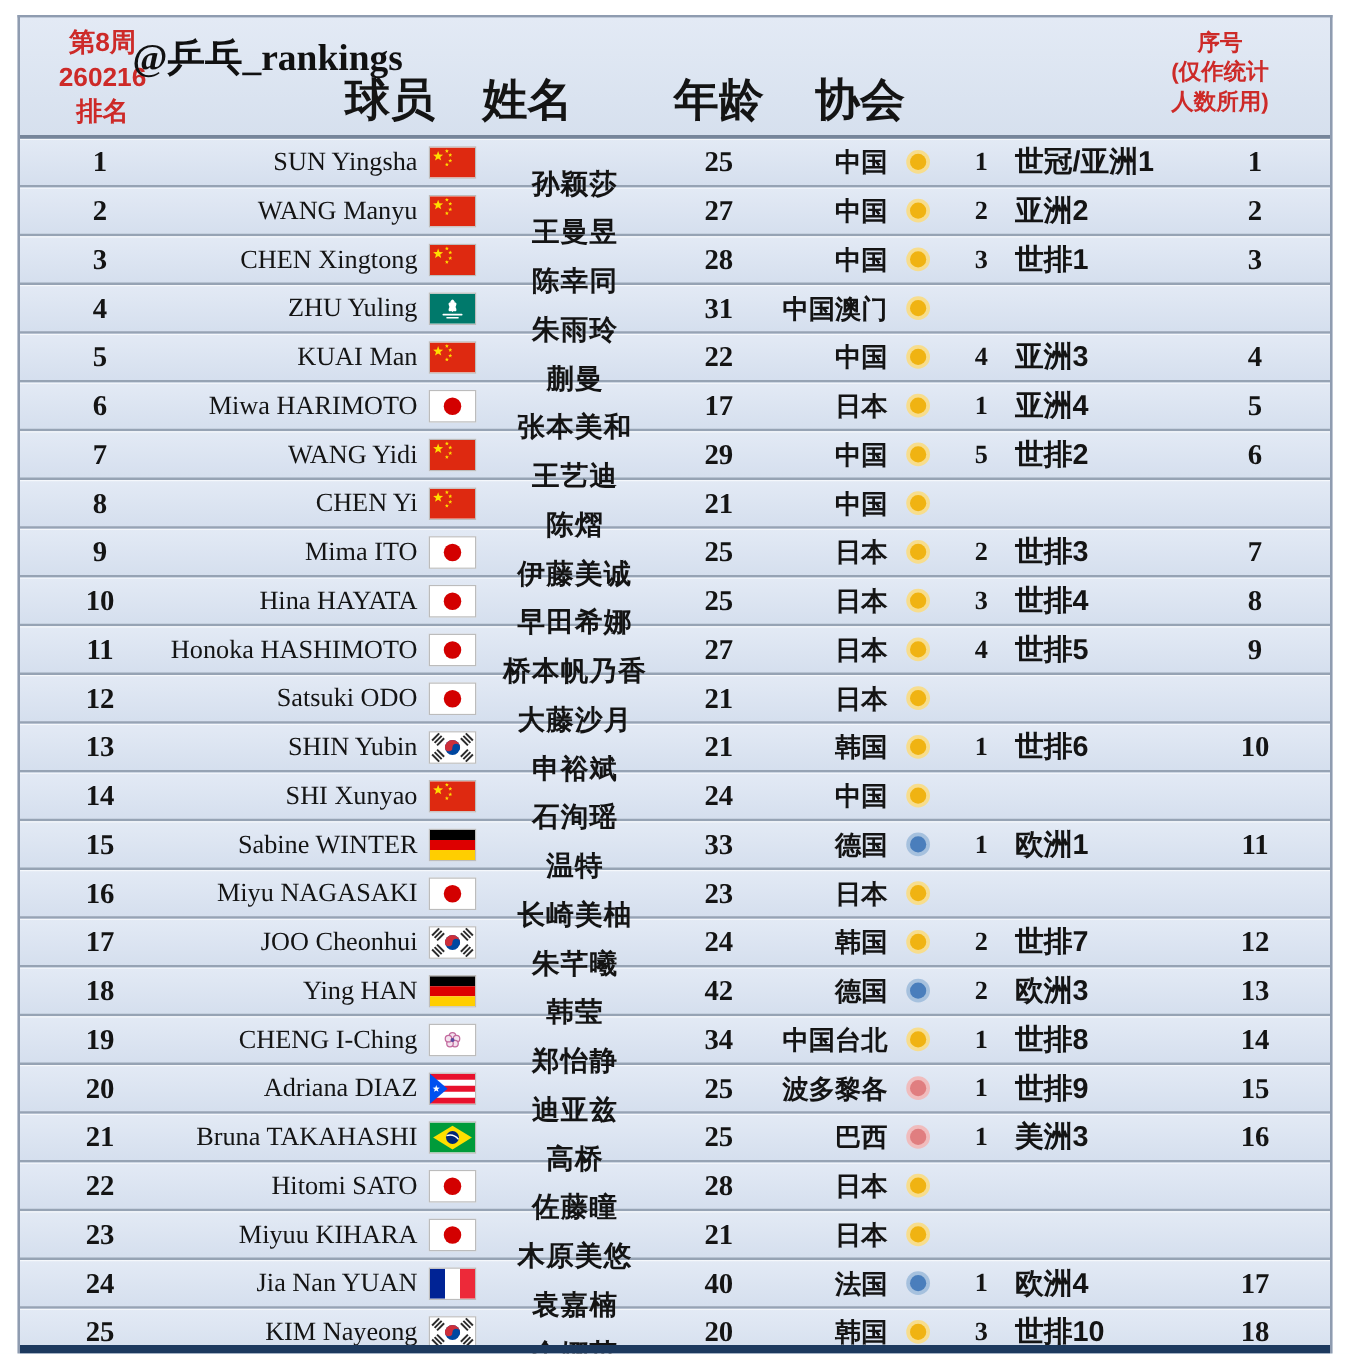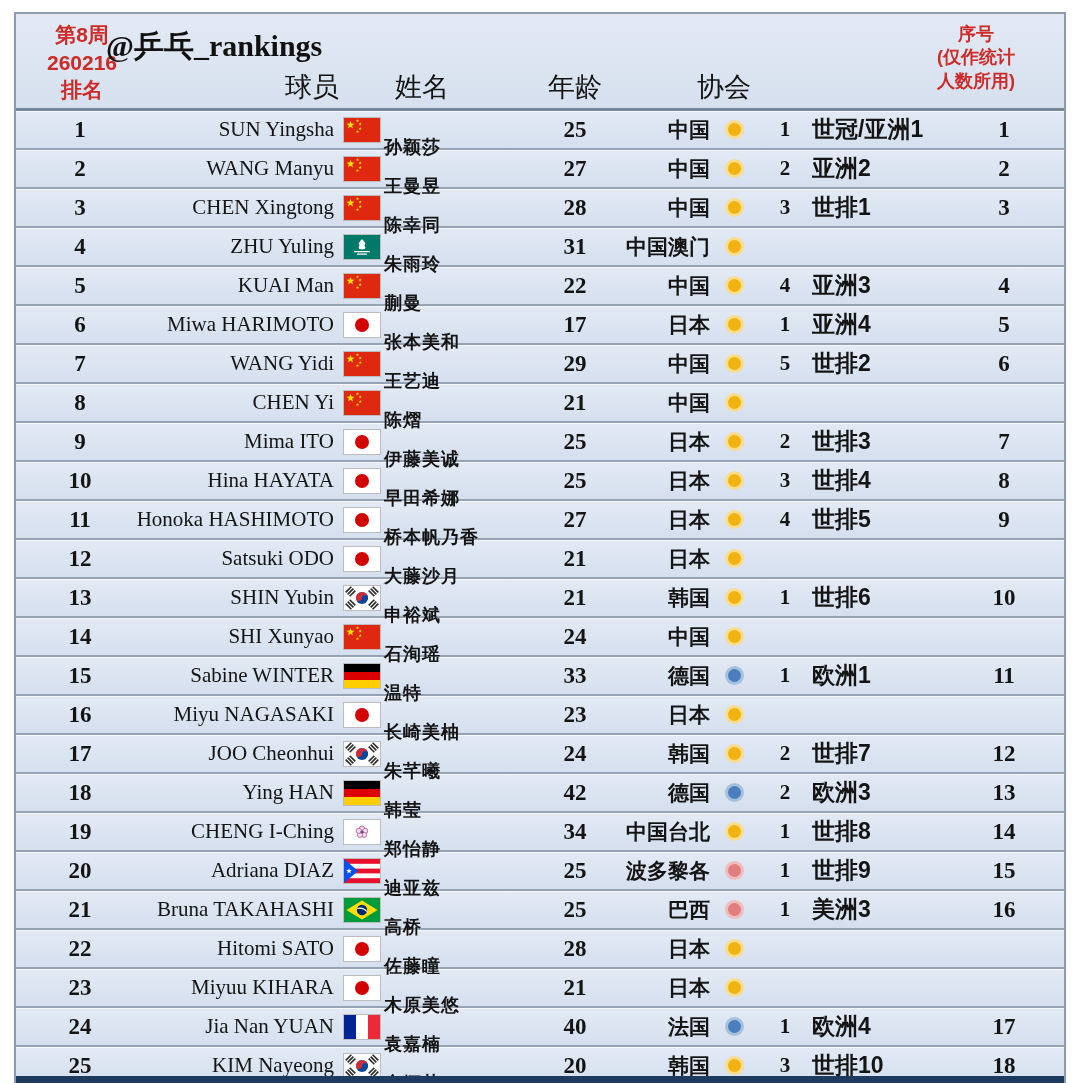--- a/index.html
+++ b/index.html
@@ -7,35 +7,35 @@
         font-family:"Liberation Sans",sans-serif;color:#141414;}
   .table-frame{position:absolute;left:14px;top:12px;width:1052px;height:1071px;box-sizing:border-box;
         background:#d9e2f0;border:2px solid #8f9cb0;border-bottom:none;overflow:hidden;}
   
   .thead{position:relative;height:94px;border-bottom:3px solid #76859a;
         background:linear-gradient(#e3eaf5,#d6e0ee);}
   .week-block{position:absolute;left:0;top:7px;width:132px;text-align:center;
         color:var(--red,#cd2a28);font-weight:bold;font-size:21px;line-height:1.32;}
   .handle{position:absolute;left:90px;top:12px;font-family:"Liberation Serif",serif;
         font-weight:bold;font-size:30px;color:#111;}
-  .col-label{position:absolute;bottom:3px;font-size:27px;font-weight:normal;transform:translateX(-50%);white-space:nowrap;}
-  .col-player{left:296px}.col-name{left:406px}.col-age{left:559px}.col-assoc{left:708px}
+  .col-label{position:absolute;bottom:3px;font-size:36px;font-weight:bold;transform:translateX(-50%);white-space:nowrap;}
+  .col-player{left:296px}.col-name{left:406px}.col-age{left:559px}.col-assoc{left:672px}
   .serial-note{position:absolute;left:884px;top:9px;width:152px;text-align:center;
         color:var(--red,#cd2a28);font-weight:bold;font-size:18px;line-height:1.3;}
   
   .row{display:flex;height:39px;align-items:center;box-sizing:border-box;
         border-bottom:2px solid #96a3b4;background:linear-gradient(#e3eaf5,#d5dfee);
         box-shadow:inset 0 1px 0 rgba(255,255,255,.65);}
   .cell{box-sizing:border-box;}
   .c-rank{width:128px;text-align:center;font-family:"Liberation Serif",serif;font-weight:bold;font-size:23px;}
   .c-player{width:196px;display:flex;justify-content:flex-end;align-items:center;
         font-family:"Liberation Serif",serif;font-size:21px;padding-right:6px;white-space:nowrap;}
   .c-flag{width:44px;display:flex;justify-content:center;align-items:center;}
   .flag{width:36px;height:24px;border:1px solid #bcbcbc;display:block;background:#fff;}
-  .c-cname{width:152px;text-align:left;font-weight:bold;font-size:18px;letter-spacing:1px;white-space:nowrap;margin-top:35px;}
+  .c-cname{width:152px;text-align:center;font-weight:bold;font-size:22px;letter-spacing:1px;white-space:nowrap;margin-top:35px;}
   .c-age{width:78px;text-align:center;font-family:"Liberation Serif",serif;font-weight:bold;font-size:23px;}
   .c-assoc{width:96px;text-align:right;font-weight:bold;font-size:21px;white-space:nowrap;}
   .c-dot{width:48px;display:flex;justify-content:center;align-items:center;}
   .dot{width:13px;height:13px;border-radius:50%;}
   .c-num{width:54px;text-align:center;font-family:"Liberation Serif",serif;font-weight:bold;font-size:21px;}
   .c-qual{width:132px;font-weight:bold;font-size:23px;white-space:nowrap;}
   .c-serial{flex:1;text-align:center;font-family:"Liberation Serif",serif;font-weight:bold;font-size:23px;}
   .bottom-bar{position:absolute;left:0;bottom:0;width:100%;height:7px;background:#1d3a5f;}
 </style>
 </head>

